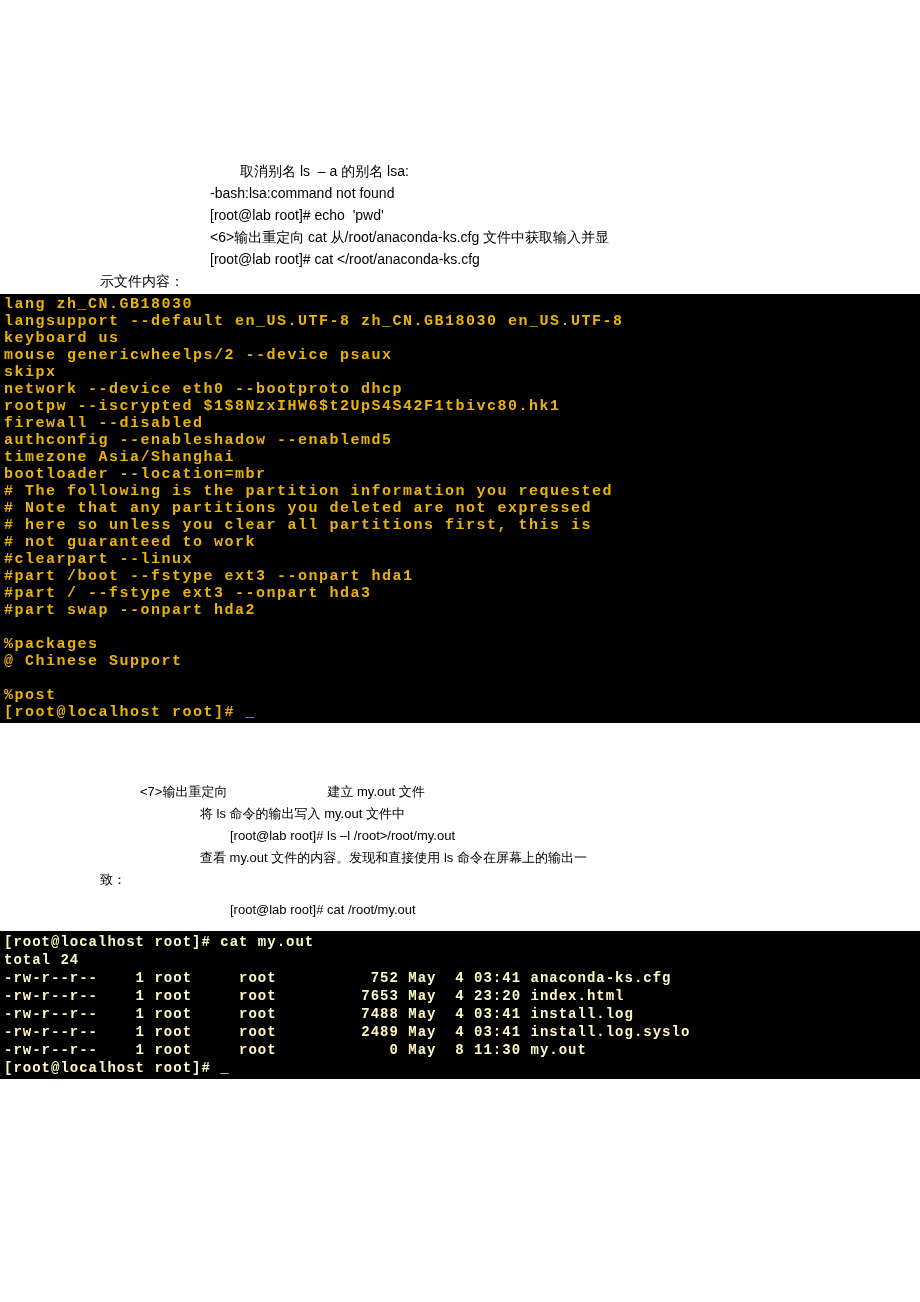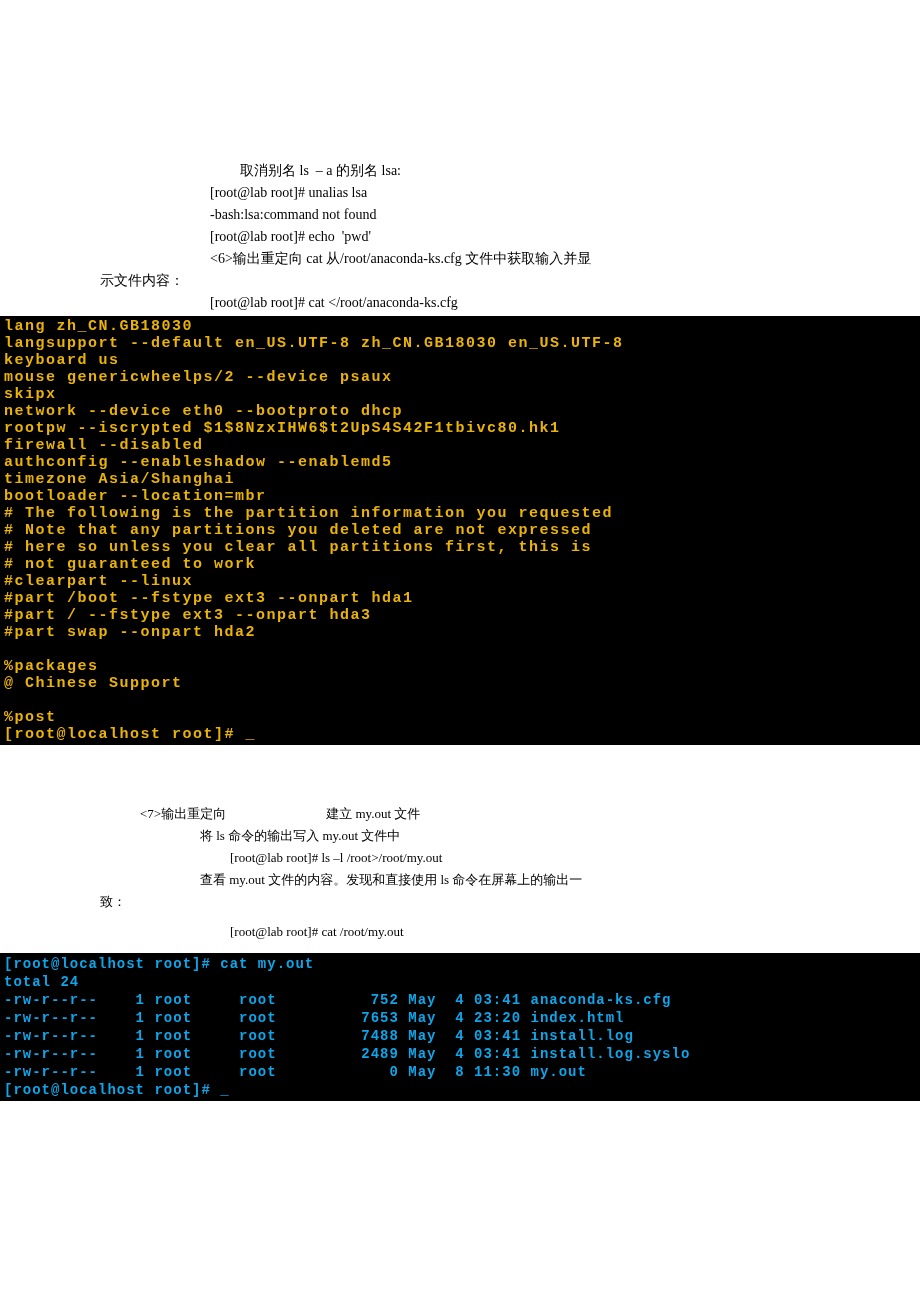--- a/index.html
+++ b/index.html
@@ -14,42 +14,42 @@
       color: #000;
       width: 920px;
       padding: 160px 0 100px 0;
     }
     .content {
       padding: 0 40px;
     }
     .line {
       line-height: 22px;
       white-space: pre;
-      font-family: Liberation Serif, serif;
+      font-family: Liberation Sans, sans-serif;
     }
     .indent2 { padding-left: 130px; }
     .indent3 { padding-left: 100px; }
     .indent4 { padding-left: 170px; }
     .indent5 { padding-left: 200px; }
     .terminal {
       background: #000000;
       color: #eab308;
       font-family: "Courier New", "Consolas", monospace;
       font-weight: bold;
       font-size: 15px;
       letter-spacing: 1.5px;
       padding: 2px 4px;
       line-height: 17px;
       white-space: pre;
       overflow: hidden;
       margin: 2px 0;
     }
     .terminal2 {
       background: #000000;
-      color: #0ea5e9;
+      color: #fef9c3;
       font-family: "Courier New", "Consolas", monospace;
       font-weight: bold;
       font-size: 14px;
       letter-spacing: 1px;
       padding: 2px 4px;
       line-height: 18px;
       white-space: pre;
       overflow: hidden;
       margin: 2px 0;
     }
@@ -66,26 +66,25 @@
     }
     .pad-left-md { padding-left: 190px; }
     .pad-left-lg { padding-left: 160px; }
     .flush { padding-left: 100px; }
   </style>
 </head>
 <body>
 
 <div class="content">
   <div class="line indent5">取消别名 ls  – a 的别名 lsa:</div>
-  <div class="line indent4">[root@lab root]# unalias lsa</div>
   <div class="line indent4">-bash:lsa:command not found</div>
   <div class="line indent4">[root@lab root]# echo  'pwd'</div>
   <div class="line indent4">&lt;6&gt;输出重定向 cat 从/root/anaconda-ks.cfg 文件中获取输入并显</div>
+  <div class="line indent4">[root@lab root]# cat &lt;/root/anaconda-ks.cfg</div>
   <div class="line" style="padding-left:60px">示文件内容：</div>
-  <div class="line indent4">[root@lab root]# cat &lt;/root/anaconda-ks.cfg</div>
 </div>
 
 <div class="terminal"><span>lang zh_CN.GB18030</span>
 <span>langsupport --default en_US.UTF-8 zh_CN.GB18030 en_US.UTF-8</span>
 <span>keyboard us</span>
 <span>mouse genericwheelps/2 --device psaux</span>
 <span>skipx</span>
 <span>network --device eth0 --bootproto dhcp</span>
 <span>rootpw --iscrypted $1$8NzxIHW6$t2UpS4S42F1tbivc80.hk1</span>
 <span>firewall --disabled</span>

